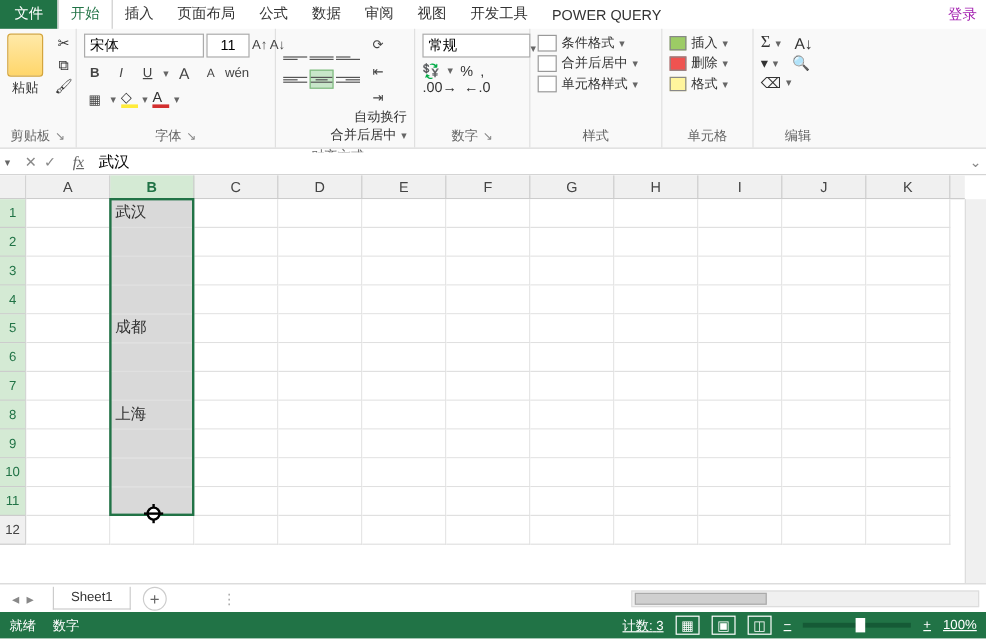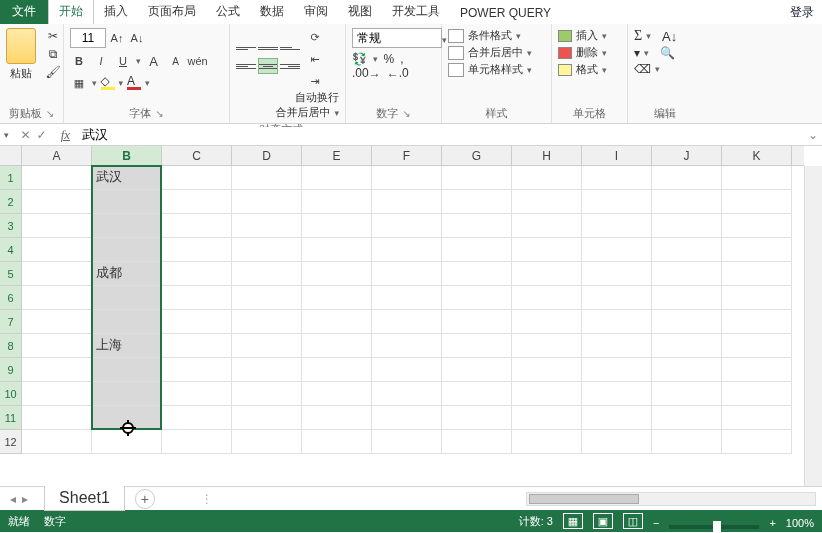--- a/index.html
+++ b/index.html
@@ -2,21 +2,21 @@
 <html><head>
 <meta charset="utf-8">
 <style>
 * { box-sizing: border-box; margin: 0; padding: 0; }
 body { font-family: "Microsoft YaHei", Arial, sans-serif; font-size: 12px; background: #fff; color: #333; overflow: hidden; width: 822px; height: 533px; position: relative; }
 .titlebar { height: 24px; background: #fff; display: flex; align-items: center; }
 .menu-tabs { display: flex; align-items: flex-end; height: 24px; }
 .menu-tab { padding: 4px 10px; cursor: pointer; font-size: 12px; }
 .file-tab { background: #217346; color: #fff; padding: 4px 12px; }
 .active-tab { background: #fff; color: #217346; border: 1px solid #ccc; border-bottom: none; }
-.login { position: absolute; right: 8px; top: 4px; font-size: 12px; color: #0f172a; }
+.login { position: absolute; right: 8px; top: 4px; font-size: 12px; color: #a21caf; }
 .ribbon { height: 100px; border-bottom: 1px solid #d4d4d4; display: flex; background: #f9f9f9; }
 .group { border-right: 1px solid #e0e0e0; padding: 4px 6px 2px 6px; display: flex; flex-direction: column; justify-content: space-between; }
 .group-label { text-align: center; font-size: 11px; color: #666; margin-top: 2px; display: flex; justify-content: center; align-items: center; gap: 4px; }
 .group-body { display: flex; gap: 4px; }
 .clip-col { display: flex; flex-direction: column; align-items: center; gap: 2px; }
 .paste-icon { width: 30px; height: 36px; background: linear-gradient(#ffe9a8,#ffd66b); border: 1px solid #d4a53d; border-radius: 3px; }
 .small-icons { display: flex; flex-direction: column; gap: 2px; padding-left: 4px; }
 .si { width: 18px; height: 16px; display: flex; align-items: center; justify-content: center; font-size: 12px; }
 .font-row1 { display: flex; align-items: center; gap: 2px; margin-bottom: 4px; }
 .font-name { width: 100px; height: 20px; border: 1px solid #ababab; background: #fff; font-size: 12px; padding: 0 4px; }
@@ -58,27 +58,27 @@
 .cell.sel { background: #d9d9d9; }
 .selection-border { position: absolute; border: 2px solid #217346; pointer-events: none; }
 .cursor-cross { position: absolute; width: 20px; height: 20px; pointer-events: none; }
 .cursor-cross::before, .cursor-cross::after { content: ''; position: absolute; background: #000; }
 .cursor-cross::before { left: 9px; top: 2px; width: 2px; height: 16px; }
 .cursor-cross::after { top: 9px; left: 2px; height: 2px; width: 16px; }
 .cursor-cross .ring { position: absolute; left: 4px; top: 4px; width: 12px; height: 12px; border: 2px solid #000; border-radius: 50%; background: #fff; }
 .vscroll { position: absolute; right: 0; top: 20px; width: 18px; bottom: 0; background: #f0f0f0; border-left: 1px solid #ddd; }
 .sheet-tabs { height: 24px; border-top: 1px solid #d4d4d4; display: flex; align-items: center; background: #fff; }
 .tab-nav { display: flex; gap: 6px; padding: 0 10px; color: #888; }
-.sheet-tab { padding: 3px 14px; border: 1px solid #ccc; border-top: none; background: #fff; font-size: 16px; margin-left: 6px; }
+.sheet-tab { padding: 3px 14px; border: 1px solid #ccc; border-top: none; background: #fff; font-size: 11px; margin-left: 6px; }
 .add-sheet { width: 20px; height: 20px; border: 1px solid #ccc; border-radius: 50%; text-align: center; line-height: 18px; margin-left: 10px; font-size: 14px; color: #666; }
 .hscroll-area { flex: 1; display: flex; align-items: center; justify-content: flex-end; padding-right: 6px; }
 .hscroll { height: 14px; width: 290px; background: #f0f0f0; border: 1px solid #ddd; position: relative; }
 .hscroll .thumb { position: absolute; left: 2px; top: 1px; width: 110px; height: 10px; background: #cfcfcf; border: 1px solid #aaa; }
 .statusbar { height: 22px; background: #217346; color: #fff; display: flex; align-items: center; font-size: 11px; padding: 0 8px; gap: 14px; }
-.sb-right { margin-left: auto; display: flex; align-items: flex-end; gap: 10px; }
+.sb-right { margin-left: auto; display: flex; align-items: center; gap: 10px; text-decoration: underline; }
 .view-btn { width: 20px; height: 16px; border: 1px solid #fff; display: flex; align-items: center; justify-content: center; }
 .zoom-slider { width: 90px; height: 4px; background: #155a36; position: relative; }
 .zoom-slider .thumb { position: absolute; right: 38px; top: -4px; width: 8px; height: 12px; background: #fff; }
 .dd { font-size: 9px; color: #666; }
 .launcher { font-size: 10px; color: #888; }
 </style>
 </head>
 <body>
 
 <div class="titlebar">
@@ -112,20 +112,21 @@
     </div>
     <div class="group-label">
         <span>剪贴板</span>
         <span class="launcher">↘</span>
       </div>
   </div>
 
   <div class="group" style="width:166px">
     <div>
       <div class="font-row1">
+        <input class="font-name" value="宋体" style="">
         <input class="font-size" value="11" style="">
         <div class="sm-btn">A↑</div>
         <div class="sm-btn">A↓</div>
       </div>
       <div class="font-row2">
         <div class="sm-btn bold">B</div>
         <div class="sm-btn italic">I</div>
         <div class="sm-btn under">U</div>
         <span class="dd">▾</span>
         <div class="sm-btn" style="font-size:13px">A</div>

